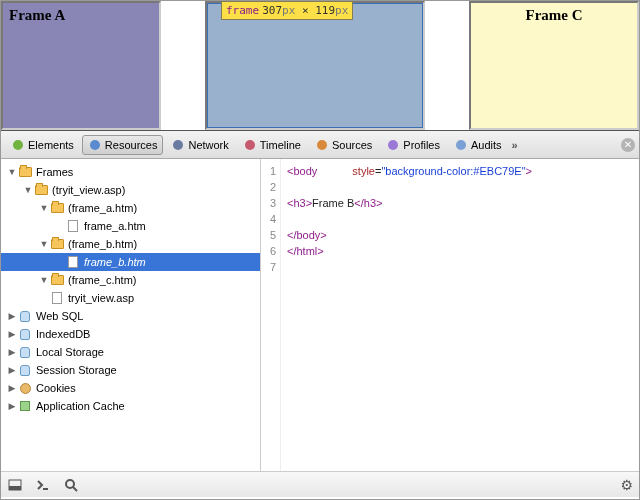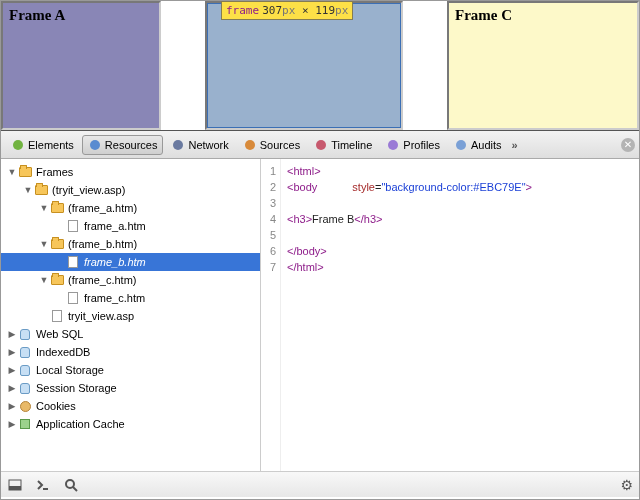--- a/index.html
+++ b/index.html
@@ -1,21 +1,21 @@
 <!DOCTYPE html>
 <html><head>
 <meta charset="utf-8">
 <style>
 * { box-sizing:border-box; margin:0; padding:0; font-family:"Lucida Grande",Arial,sans-serif; font-size:11px; }
 body { width:640px; height:500px; background:#fff; border:1px solid #999; }
 
 .preview { height:130px; display:flex; border-bottom:1px solid #555;gap:44px; }
 .fa { width:160px; background:#8986b6; border:2px inset #ccc; }
 .fb { flex:1; background:#99b1cd; border:2px inset #ccc; position:relative; box-shadow:inset 0 0 0 1px #3b6fb5; }
-.fc { width:192px; background:#fdf9c9; border:2px inset #ccc; }
+.fc { width:170px; background:#fdf9c9; border:2px inset #ccc;text-align:center; }
 .preview h3 { font-family:"Times New Roman",serif; font-size:15px; font-weight:bold; padding:4px 6px; }
 .tip { position:absolute; top:-2px; left:14px; background:#fde047; border:1px solid #847c52; padding:2px 4px; }
 .tip .k { color:#8e1d8a; font-family:monospace; }
 .tip .d { color:#333; font-family:monospace; }
 .tip .u { color:#777; font-family:monospace; }
 
 .toolbar { height:28px; background:linear-gradient(#f3f3f3,#dedede); border-bottom:1px solid #aaa; display:flex; align-items:center; padding:0 4px; gap:2px; }
 .tbtn { display:flex; align-items:center; gap:3px; padding:3px 6px; border-radius:3px; cursor:pointer; }
 .tbtn.sel { background:linear-gradient(#e8e8e8,#cfcfcf); border:1px solid #999; padding:2px 5px; }
 .ovr { margin-left:2px; color:#555; font-weight:bold; }
@@ -81,29 +81,29 @@
       <span>Resources</span>
     </div>
     <div class="tbtn">
       <span class="ico"><svg viewBox="0 0 14 14">
           <circle cx="7" cy="7" r="5" fill="#6a7aa0"></circle>
         </svg></span>
       <span>Network</span>
     </div>
     <div class="tbtn">
       <span class="ico"><svg viewBox="0 0 14 14">
+          <circle cx="7" cy="7" r="5" fill="#c7596e"></circle>
+        </svg></span>
+      <span>Timeline</span>
+    </div>
+    <div class="tbtn">
+      <span class="ico"><svg viewBox="0 0 14 14">
           <circle cx="7" cy="7" r="5" fill="#d88a3a"></circle>
         </svg></span>
       <span>Sources</span>
-    </div>
-    <div class="tbtn">
-      <span class="ico"><svg viewBox="0 0 14 14">
-          <circle cx="7" cy="7" r="5" fill="#c7596e"></circle>
-        </svg></span>
-      <span>Timeline</span>
     </div>
     <div class="tbtn">
       <span class="ico"><svg viewBox="0 0 14 14">
           <circle cx="7" cy="7" r="5" fill="#9a7ad6"></circle>
         </svg></span>
       <span>Profiles</span>
     </div>
     <div class="tbtn">
       <span class="ico"><svg viewBox="0 0 14 14">
           <circle cx="7" cy="7" r="5" fill="#7aa0d6"></circle>
@@ -164,28 +164,20 @@
         </span>
         <span>frame_b.htm</span>
       </div>
       <div class="row">
         <span class="ind" style="width: 38px;"></span>
         <span class="tw">▼</span>
         <span class="fic">
           <span class="folder"></span>
         </span>
         <span>(frame_c.htm)</span>
-      </div>
-      <div class="row">
-        <span class="ind" style="width: 54px;"></span>
-        <span class="tw"></span>
-        <span class="fic">
-          <span class="file"></span>
-        </span>
-        <span>frame_c.htm</span>
       </div>
       <div class="row">
         <span class="ind" style="width: 38px;"></span>
         <span class="tw"></span>
         <span class="fic">
           <span class="file"></span>
         </span>
         <span>tryit_view.asp</span>
       </div>
       <div class="row">
@@ -241,21 +233,20 @@
     <div class="gut" id="gut">
         <div>1</div>
         <div>2</div>
         <div>3</div>
         <div>4</div>
         <div>5</div>
         <div>6</div>
         <div>7</div>
       </div>
     <div class="src">
-      <div><span class="t">&lt;html&gt;</span></div>
       <div><span class="t">&lt;body</span><span class="a"> style</span><span class="x">=</span><span class="v">"background-color:#EBC79E"</span><span class="t">&gt;</span></div>
       <div>&nbsp;</div>
       <div><span class="t">&lt;h3&gt;</span><span class="x">Frame B</span><span class="t">&lt;/h3&gt;</span></div>
       <div>&nbsp;</div>
       <div><span class="t">&lt;/body&gt;</span></div>
       <div><span class="t">&lt;/html&gt;</span></div>
     </div>
   </div>
 </div>
 

